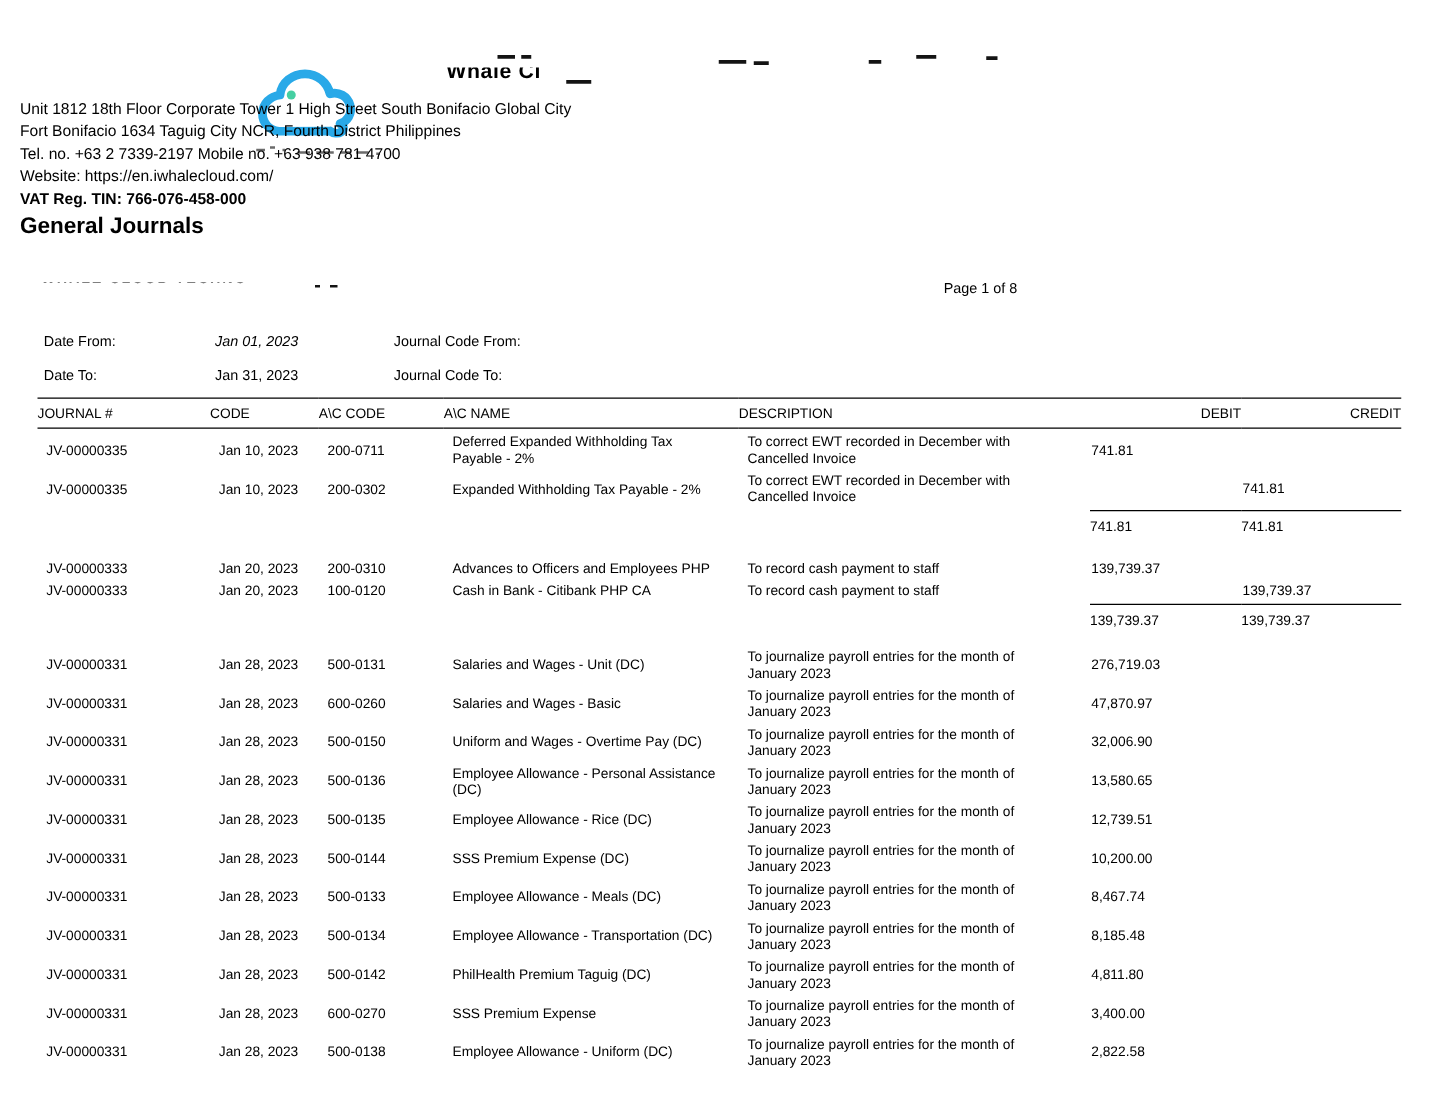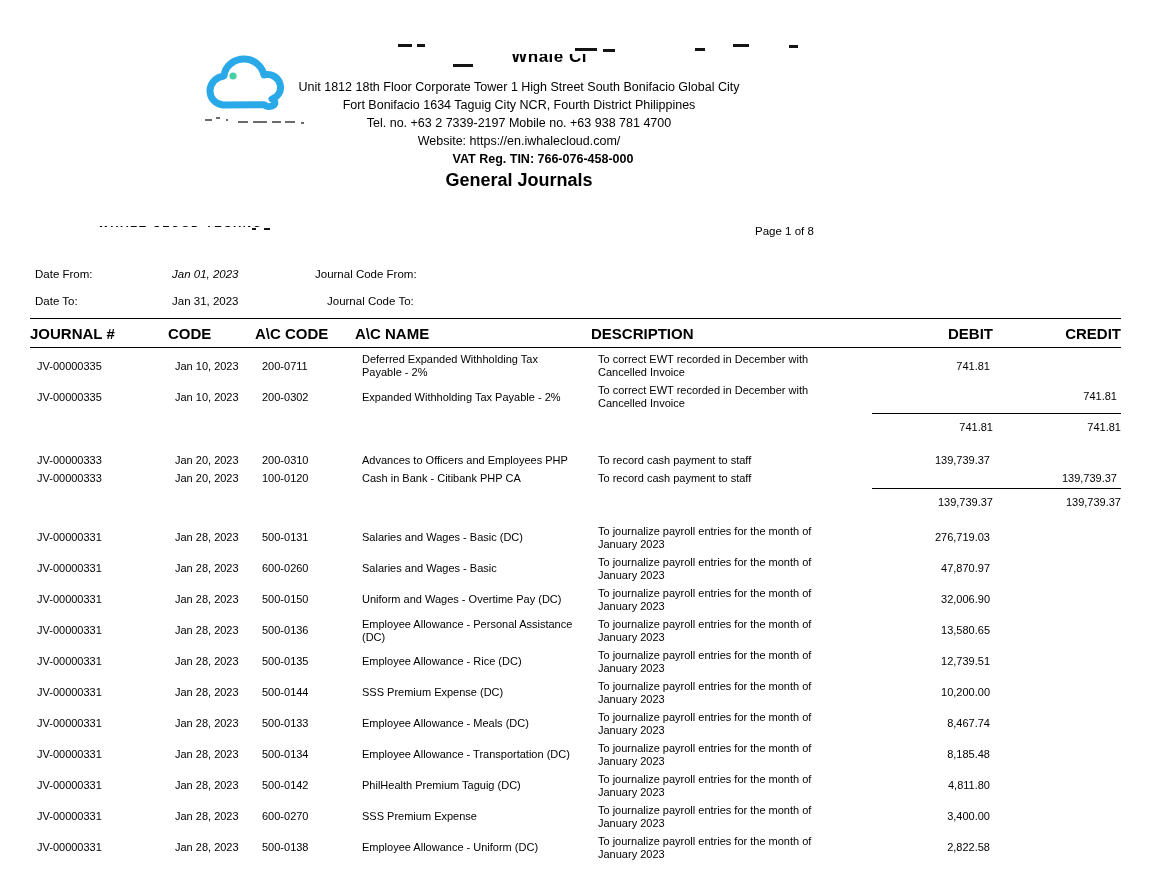--- a/index.html
+++ b/index.html
@@ -4,53 +4,53 @@
 <style>
   html,body{margin:0;padding:0;background:#fff;}
   body{
     width:1151px;height:888px;position:relative;
     font-family:"Liberation Sans","DejaVu Sans",sans-serif;
     color:#000;-webkit-font-smoothing:antialiased;
   }
   .abs{position:absolute;}
 
   
-  .letterhead-line{left:0;width:1038px;text-align:center;font-size:12.5px;line-height:16px;}
+  .letterhead-line{left:16px;width:1038px;text-align:left;font-size:12.5px;line-height:16px;}
   .bold{font-weight:bold;}
   .report-title{font-size:18px;font-weight:bold;line-height:22px;}
 
   .logo-box{left:206px;top:52px;width:92px;height:64px;}
 
   
   .bars i{display:inline-block;background:#141414;height:3px;vertical-align:top;}
   .bars-gray i{display:inline-block;background:#6b6b6b;height:2px;vertical-align:top;}
-  .clip{overflow:hidden;text-align:right;}
+  .clip{overflow:hidden;}
   .clip span{display:block;font-weight:bold;white-space:nowrap;}
   .clip-company{left:357px;top:54px;height:13px;width:230px;}
   .clip-company span{font-size:17px;line-height:20px;margin-top:-7px;letter-spacing:.5px;}
   .clip-pageleft{left:33px;top:226px;height:5px;width:230px;}
   .clip-pageleft span{font-size:11.5px;line-height:13px;margin-top:-9px;letter-spacing:1.5px;}
 
   
   .small{font-size:11.5px;line-height:14px;}
 
   
   .journal-table{position:absolute;left:30px;top:318px;border-collapse:collapse;table-layout:fixed;width:1091px;}
   .journal-table th{
-    font-weight:bold;font-size:15px;text-align:left;
+    font-weight:normal;font-size:11px;text-align:left;
     border-top:1.5px solid #000;border-bottom:1.5px solid #000;
     padding:6px 0 5px 0;vertical-align:middle;white-space:nowrap;
   }
   .journal-table td{font-size:11px;line-height:13px;vertical-align:middle;}
   tr.row td{padding-top:2px;padding-bottom:3px;}
   tbody tr:first-child td{padding-top:5px;}
   .pl{padding-left:7px;}
   .c-nm{padding-right:12px;white-space:pre-line;}
   .c-ds{padding-right:36px;white-space:pre-line;}
-  .c-amt{text-align:right;}
+  .c-amt{text-align:left;}
   .c-db{padding-right:3px;}
   .c-cr{padding-right:4px;}
   th.c-amt{text-align:right;}
   tr.sub td{padding:7px 0 6px 0;}
   tr.sub td.line{border-top:1.5px solid #000;}
   tr.gap td{padding:0;border:none;font-size:1px;line-height:1px;}
 </style>
 </head>
 <body>
 
@@ -73,38 +73,38 @@
     <i style="width:14px;"></i><i style="width:8px;margin-left:5px;"></i><i style="width:22px;margin-left:150px;margin-top:4px;"></i><i style="width:12px;margin-left:6px;margin-top:5px;"></i><i style="width:10px;margin-left:80px;margin-top:4px;"></i><i style="width:16px;margin-left:28px;"></i><i style="width:9px;margin-left:40px;margin-top:1px;"></i><i style="width:20px;margin-left:55px;margin-top:2px;"></i>
   </div>
   <div class="abs clip clip-company">
     <span>Whale Cl</span>
   </div>
 
   <div class="abs letterhead-line" style="top:79px;">Unit 1812 18th Floor Corporate Tower 1 High Street South Bonifacio Global City</div>
   <div class="abs letterhead-line" style="top:97px;">Fort Bonifacio 1634 Taguig City NCR, Fourth District Philippines</div>
   <div class="abs letterhead-line" style="top:115px;">Tel. no. +63 2 7339-2197 Mobile no. +63 938 781 4700</div>
   <div class="abs letterhead-line" style="top:133px;">Website: https://en.iwhalecloud.com/</div>
-  <div class="abs letterhead-line bold" style="top:151px;margin-left:24px;">VAT Reg. TIN: 766-076-458-000</div>
+  <div class="abs letterhead-line bold" style="top:151px;">VAT Reg. TIN: 766-076-458-000</div>
   <div class="abs letterhead-line report-title" style="top:169px;">General Journals</div>
 
   <div class="abs clip clip-pageleft">
     <span>WHALE CLOUD TECHNO</span>
   </div>
   <div class="abs bars" style="left:252px;top:228px;">
     <i style="width:4px;height:2px;"></i><i style="width:6px;height:2px;margin-left:8px;"></i>
   </div>
   <div class="abs small" style="left:755px;top:224px;">Page 1 of 8</div>
 
   <div class="abs small" style="left:35px;top:267px;">Date From:</div>
   <div class="abs small" style="left:172px;top:267px;font-style:italic;">Jan 01, 2023</div>
   <div class="abs small" style="left:315px;top:267px;">Journal Code From:</div>
   <div class="abs small" style="left:470px;top:267px;"></div>
   <div class="abs small" style="left:35px;top:294px;">Date To:</div>
   <div class="abs small" style="left:172px;top:294px;">Jan 31, 2023</div>
-  <div class="abs small" style="left:315px;top:294px;margin-left:12px;">Journal Code To:</div>
+  <div class="abs small" style="left:315px;top:294px;">Journal Code To:</div>
   <div class="abs small" style="left:470px;top:294px;"></div>
 
   <table class="journal-table">
     <colgroup>
       <col style="width:138px;">
         <col style="width:87px;">
         <col style="width:100px;">
       <col style="width:236px;">
         <col style="width:281px;">
         <col style="width:121px;">
@@ -174,21 +174,21 @@
           <td class="c-amt c-db line">139,739.37</td>
           <td class="c-amt c-cr line">139,739.37</td>
         </tr>
         <tr class="gap">
           <td class="" colspan="7" style="height: 8px;"></td>
         </tr>
         <tr class="row">
           <td class="pl">JV-00000331</td>
           <td class="pl">Jan 28, 2023</td>
           <td class="pl">500-0131</td>
-          <td class="pl c-nm">Salaries and Wages - Basic (DC)</td>
+          <td class="pl c-nm">Salaries and Wages - Unit (DC)</td>
           <td class="pl c-ds">To journalize payroll entries for the month of
 January 2023</td>
           <td class="c-amt c-db">276,719.03</td>
           <td class="c-amt c-cr"></td>
         </tr>
         <tr class="row">
           <td class="pl">JV-00000331</td>
           <td class="pl">Jan 28, 2023</td>
           <td class="pl">600-0260</td>
           <td class="pl c-nm">Salaries and Wages - Basic</td>

